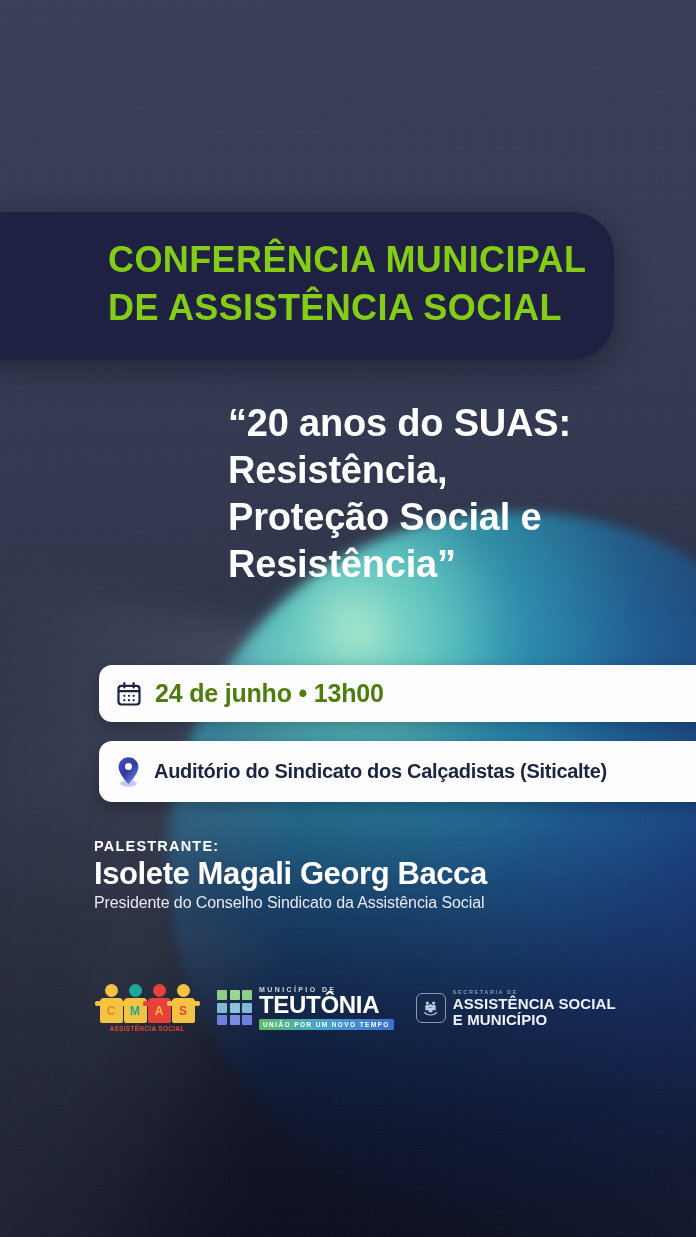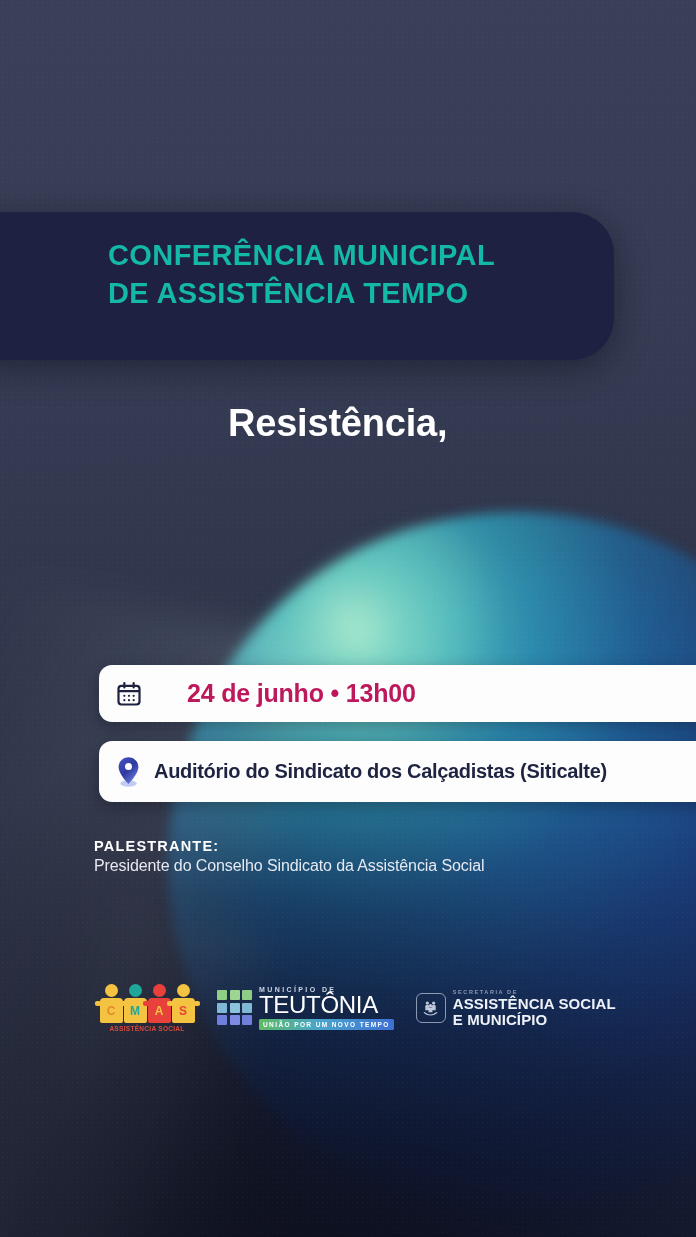--- a/index.html
+++ b/index.html
@@ -95,22 +95,22 @@
     background:#1e2142;
     border-radius:42px;
     box-shadow:0 8px 34px rgba(8,10,24,.45);
   }
   .banner-inner {
     position:absolute;
     left:108px; top:236px;
     width:520px;
   }
   .banner-line {
-    color:#14b8a6;
-    font-size:29px;
+    color:#84cc16;
+    font-size:36px;
     font-weight:700;
     letter-spacing:.4px;
     line-height:1.32;
     white-space:nowrap;
   }
 
   
   .quote {
     position:absolute;
     left:228px; top:400px;
@@ -140,26 +140,25 @@
     top:665px; width:630px; height:57px;
     padding:0 16px;
     gap:12px;
   }
   .bar-loc {
     top:741px; width:630px; height:61px;
     padding:0 14px;
     gap:10px;
   }
   .date-text {
-    color:#be185d;
+    color:#4d7c0f;
     font-size:25px;
     font-weight:700;
     letter-spacing:-.2px;
     white-space:nowrap;
-    margin-left:32px;
   }
   .loc-texts { display:flex; flex-direction:row; justify-content:space-between; gap:2px; }
   .loc-title {
     color:#1d2340;
     font-size:20px;
     font-weight:700;
     letter-spacing:-.3px;
     white-space:nowrap;
   }
   .loc-sub {
@@ -246,21 +245,21 @@
     grid-template-rows:repeat(3, 10px);
     gap:2.5px;
   }
   .teut-grid i { display:block; border-radius:1px; }
   .teut-words { display:flex; flex-direction:column; }
   .teut-small {
     font-size:7px; font-weight:700; color:#cdd4e4;
     letter-spacing:2.4px; margin-bottom:1px;
   }
   .teut-big {
-    font-size:24px; font-weight:400; color:#ffffff;
+    font-size:24px; font-weight:700; color:#ffffff;
     letter-spacing:-.3px; line-height:.94;
   }
   .teut-bar {
     margin-top:2px;
     height:11px;
     border-radius:1.5px;
     background:linear-gradient(90deg, #5dbb63 0%, #49a5ce 45%, #3f6fd4 100%);
     display:flex; align-items:center; justify-content:center;
     padding:0 4px;
   }
@@ -299,25 +298,28 @@
   <div class="sphere"></div>
   <div class="sphere-rim"></div>
   <div class="streak"></div>
   <div class="streak2"></div>
   <div class="bg-vignette"></div>
   <div class="grain"></div>
 
   <div class="banner"></div>
   <div class="banner-inner">
     <div class="banner-line">CONFERÊNCIA MUNICIPAL</div>
-    <div class="banner-line">DE ASSISTÊNCIA TEMPO</div>
+    <div class="banner-line">DE ASSISTÊNCIA SOCIAL</div>
   </div>
 
   <div class="quote">
+    <div class="quote-line">“20 anos do SUAS:</div>
     <div class="quote-line">Resistência,</div>
+    <div class="quote-line">Proteção Social e</div>
+    <div class="quote-line">Resistência”</div>
   </div>
 
   <div class="bar bar-date">
     <span style="flex:0 0 auto;display:flex;">
       <svg width="28" height="28" viewBox="0 0 24 24" fill="none" stroke="#1d2340" stroke-width="1.9" stroke-linecap="round" stroke-linejoin="round">
         <rect x="3" y="5" width="18" height="16" rx="2.5"></rect>
         <line x1="3.4" y1="9.6" x2="20.6" y2="9.6"></line>
         <line x1="8" y1="2.6" x2="8" y2="6.4"></line>
         <line x1="16" y1="2.6" x2="16" y2="6.4"></line>
         <circle cx="8" cy="13.6" r=".95" fill="#1d2340" stroke="none"></circle>
@@ -346,20 +348,21 @@
         <circle cx="15.5" cy="12.4" r="3.5" fill="#ffffff"></circle>
       </svg>
     </span>
     <span class="loc-texts">
       <span class="loc-title">Auditório do Sindicato dos Calçadistas (Siticalte)</span>
     </span>
   </div>
 
   <div class="speaker">
     <div class="speaker-label">PALESTRANTE:</div>
+    <div class="speaker-name">Isolete Magali Georg Bacca</div>
     <div class="speaker-role">Presidente do Conselho Sindicato da Assistência Social</div>
   </div>
 
   <div class="logos">
 
     <div class="cmas">
       <div class="cmas-figs">
         <div class="fig">
           <div class="fig-head" style="background:#f5c342;"></div>
           <div class="fig-body" style="background:#f5c342;">

